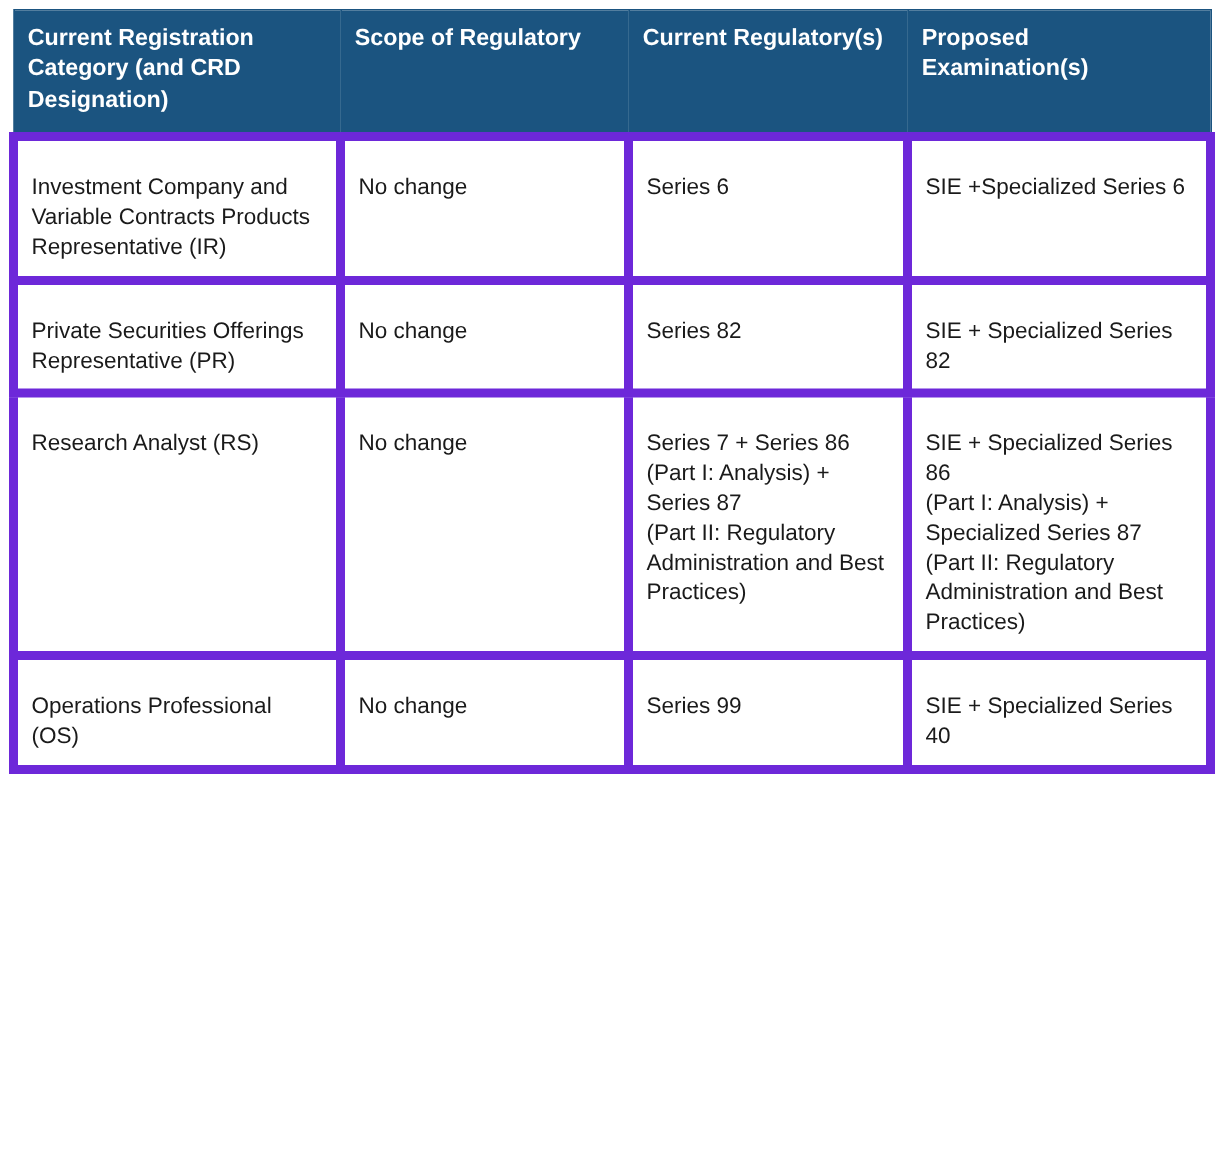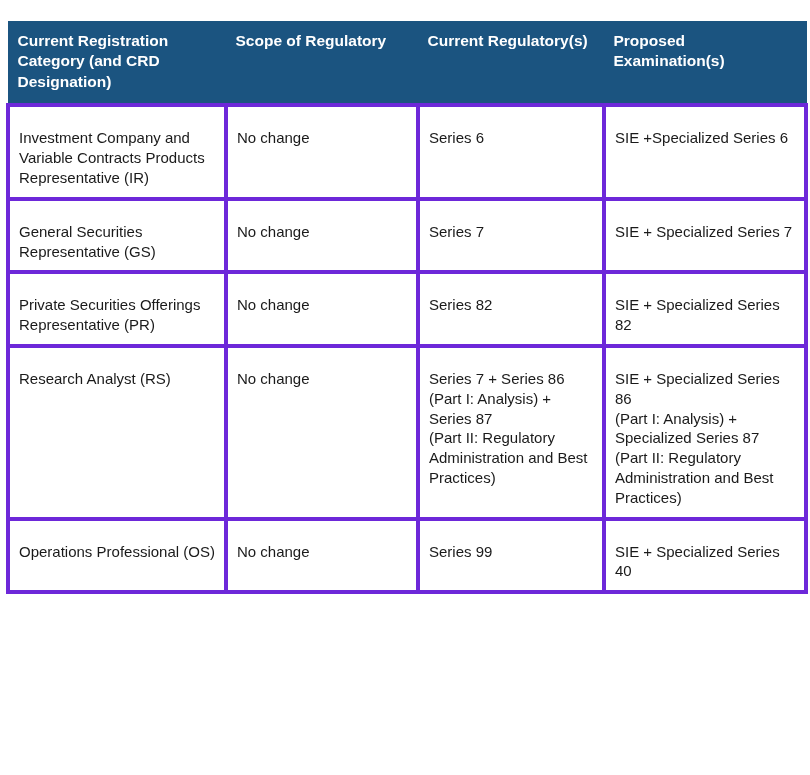--- a/index.html
+++ b/index.html
@@ -10,30 +10,29 @@
   body {
     width: 810px;
     height: 775px;
     font-family: "Liberation Sans", sans-serif;
     color: #1a1a1a;
   }
   .table-wrap {
     padding: 6px 6px 6px 6px;
     box-sizing: border-box;
     width: 810px;
-    margin-top: 15px;
   }
   table.reg-table {
     border-collapse: collapse;
     width: 798px;
     table-layout: fixed;
   }
   table.reg-table th,
   table.reg-table td {
-    border: 4px solid #6d28d9;
+    border: 6px solid #6d28d9;
     vertical-align: top;
     padding: 21px 9px 9px 9px;
     font-size: 15px;
     line-height: 1.32;
   }
   table.reg-table thead th {
     background: #1b5480;
     color: #ffffff;
     font-weight: bold;
     text-align: left;
@@ -85,34 +84,20 @@
           </td>
         <td>
             <span class="cell-text">Series 6</span>
           </td>
         <td>
             <span class="cell-text">SIE +Specialized Series 6</span>
           </td>
       </tr>
       <tr>
         <td>
-            <span class="cell-text">General Securities Representative (GS)</span>
-          </td>
-        <td>
-            <span class="cell-text">No change</span>
-          </td>
-        <td>
-            <span class="cell-text">Series 7</span>
-          </td>
-        <td>
-            <span class="cell-text">SIE + Specialized Series 7</span>
-          </td>
-      </tr>
-      <tr>
-        <td>
             <span class="cell-text">Private Securities Offerings Representative (PR)</span>
           </td>
         <td>
             <span class="cell-text">No change</span>
           </td>
         <td>
             <span class="cell-text">Series 82</span>
           </td>
         <td>
             <span class="cell-text">SIE + Specialized Series 82</span>

